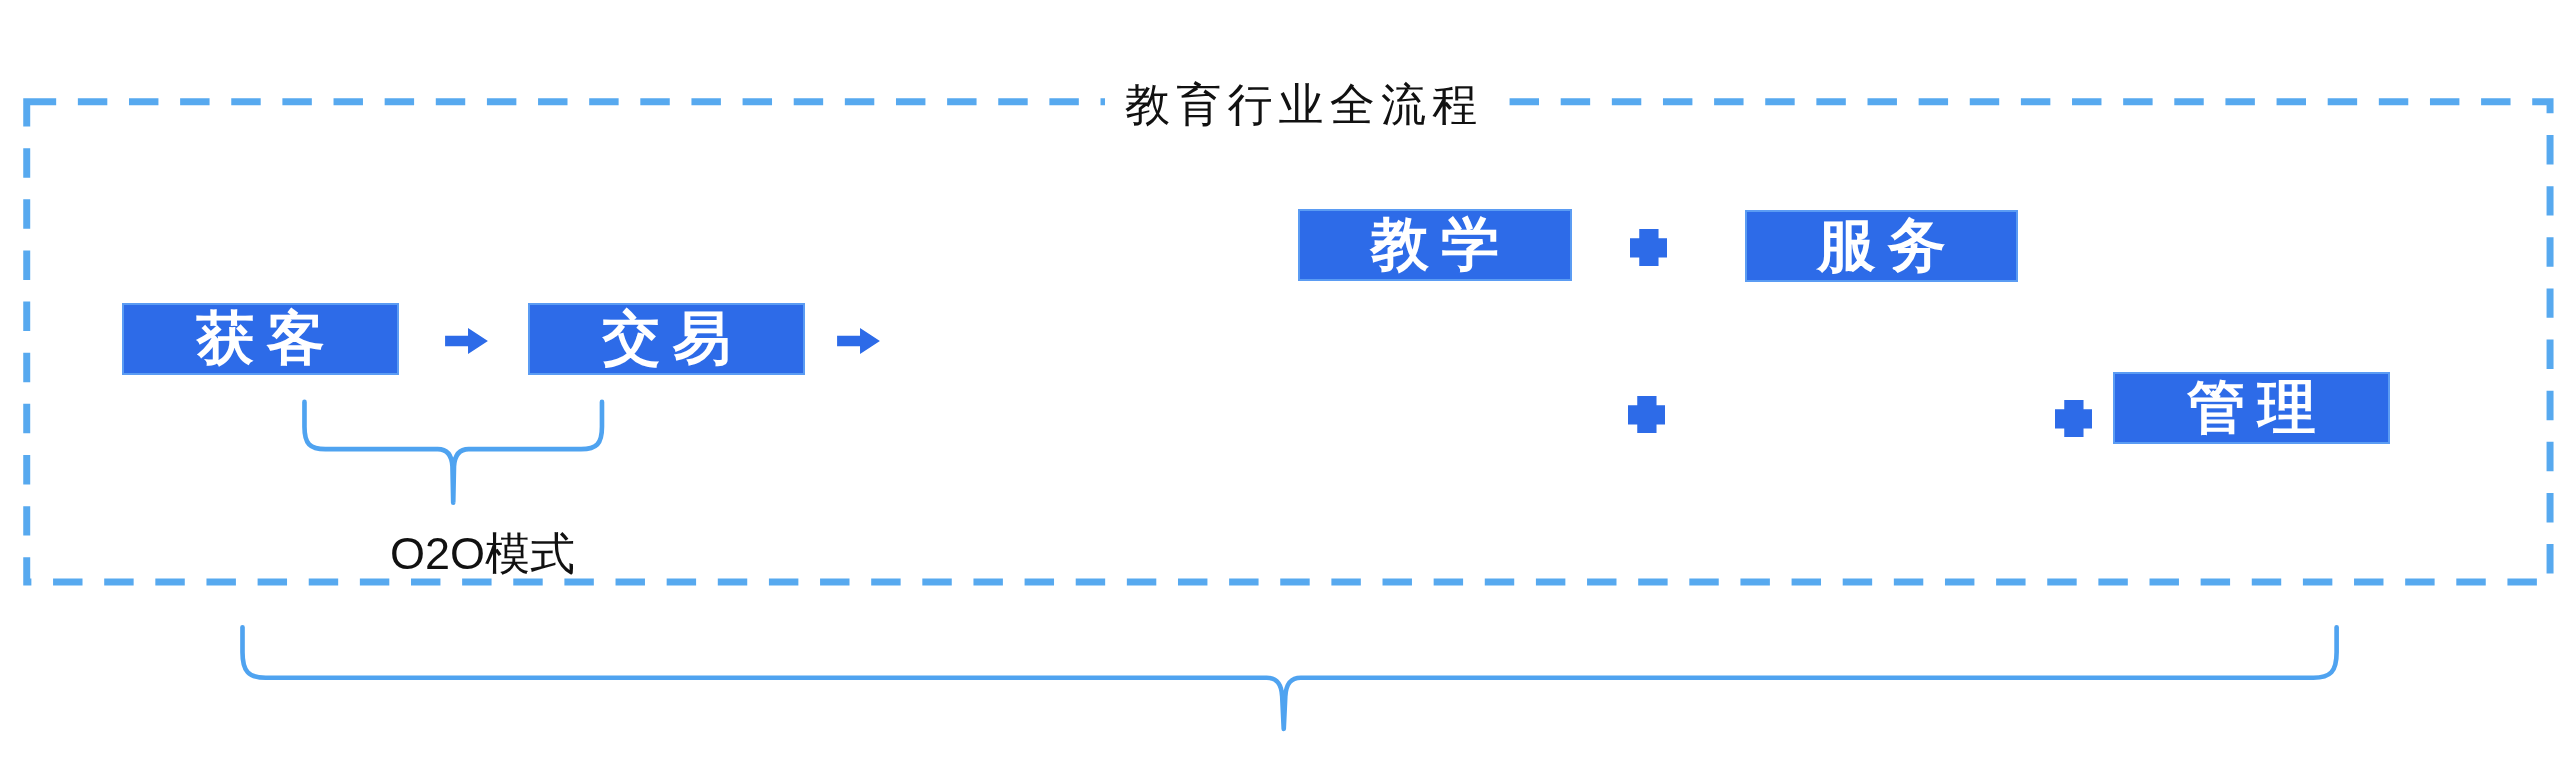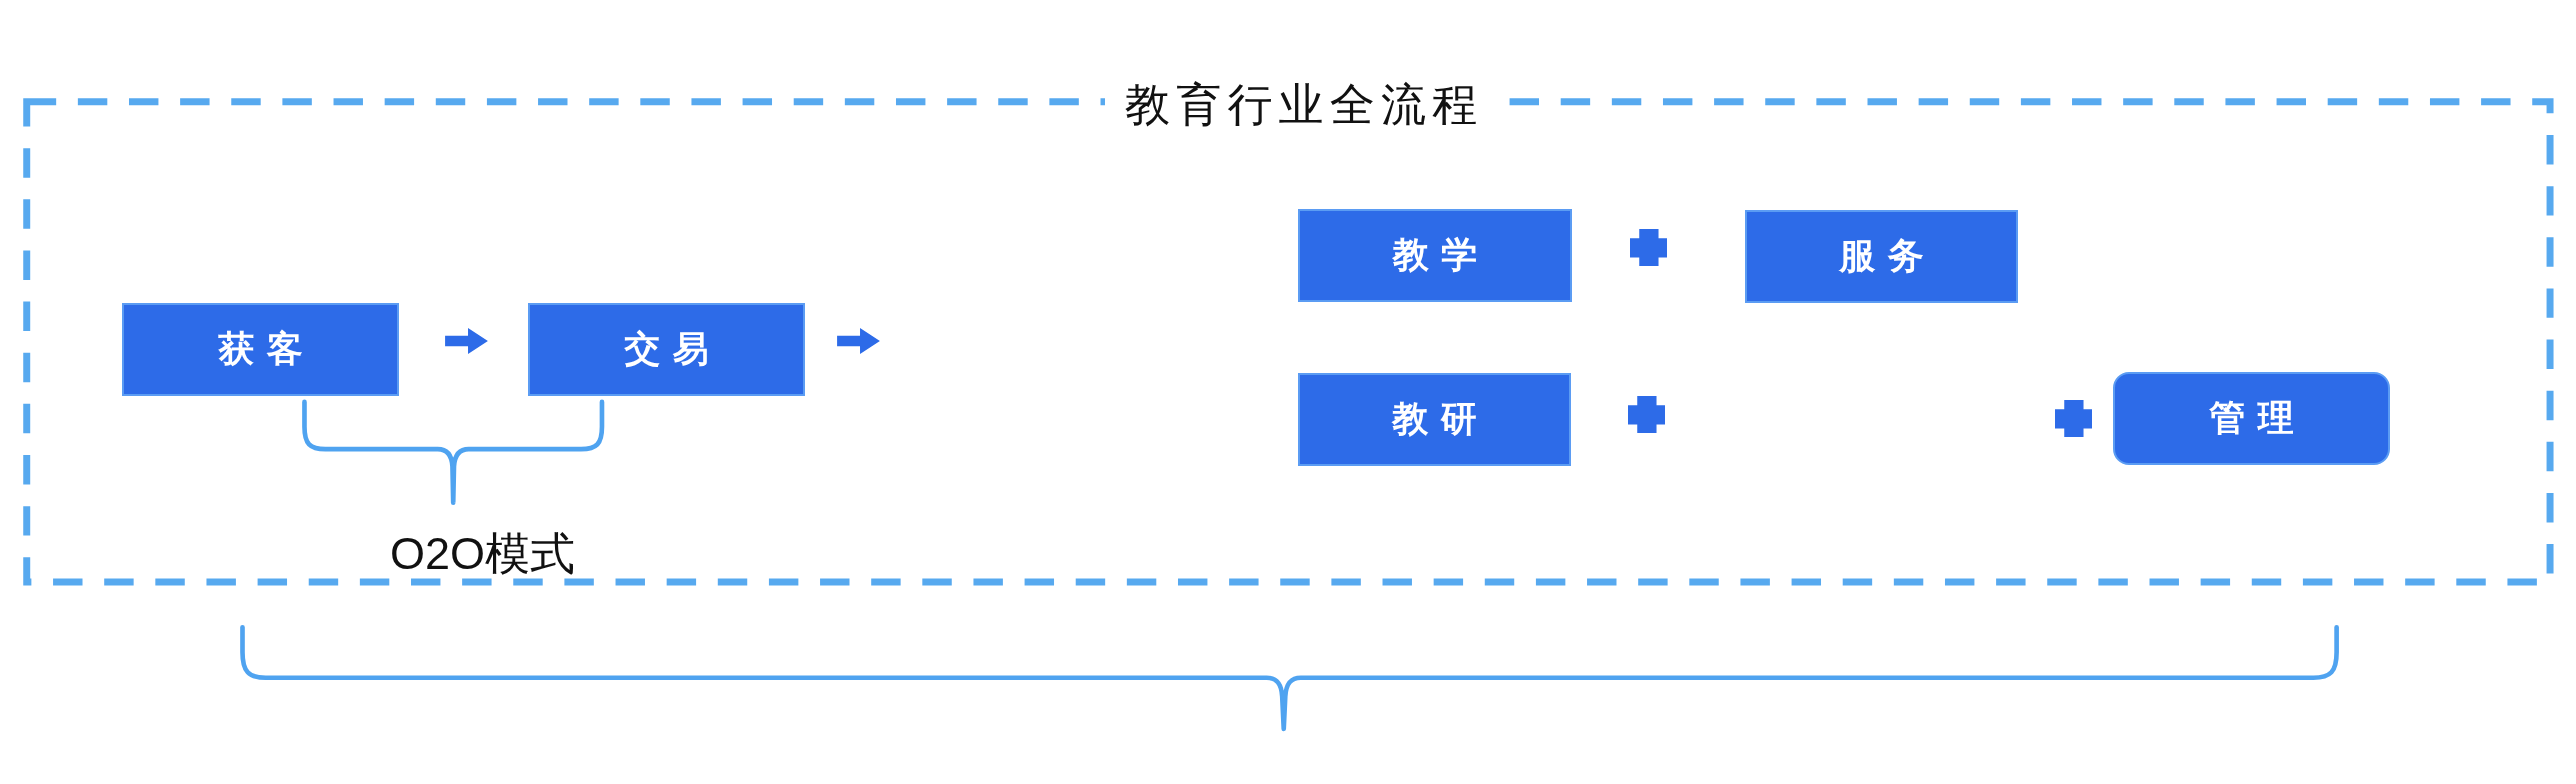--- a/index.html
+++ b/index.html
@@ -19,24 +19,24 @@
   .brace{fill:none;stroke:var(--brace-blue);stroke-width:6;stroke-linecap:round;stroke-linejoin:round;}
 
   .title-chip{
     position:absolute;left:1105px;top:26px;
     background:#ffffff;padding:1.5px 20px;
     font-size:45px;font-weight:500;letter-spacing:6.2px;
     color:var(--label-black);white-space:nowrap;z-index:3;
   }
 
   .nbox{
-    position:absolute;height:93px;box-sizing:border-box;
+    position:absolute;height:72px;box-sizing:border-box;
     background:var(--box-blue);border:2.3px solid var(--box-border);
     display:flex;align-items:center;justify-content:center;
-    color:var(--box-text);font-size:36px;font-weight:700;
+    color:var(--box-text);font-size:58px;font-weight:700;
     letter-spacing:12.4px;padding-left:12.4px;white-space:nowrap;z-index:2;
   }
 
   .icon{position:absolute;z-index:2;}
   .icon svg{display:block;}
   .arrow-fill{fill:var(--box-blue);}
   .plus-fill{fill:var(--box-blue);}
 
   .mode-label{
     position:absolute;font-size:45px;font-weight:500;
@@ -86,37 +86,34 @@
   <div class="icon" style="left:1630px;top:182px;">
     <svg width="37" height="37" viewBox="0 0 48 48">
       <path class="plus-fill" d="M12,0 H37 V12 H48 V37 H37 V48 H12 V37 H0 V12 H12 Z"></path>
     </svg>
   </div>
 
   <div class="nbox" style="left:1745px;top:163px;width:273px;">
     <span>服务</span>
   </div>
 
-  <div class="nbox" style="left:1298px;top:326px;width:273px;">
-    <span>教研</span>
-  </div>
 
   <div class="icon" style="left:1628px;top:349px;">
     <svg width="37" height="37" viewBox="0 0 48 48">
       <path class="plus-fill" d="M12,0 H37 V12 H48 V37 H37 V48 H12 V37 H0 V12 H12 Z"></path>
     </svg>
   </div>
 
 
   <div class="icon" style="left:2055px;top:353px;">
     <svg width="37" height="37" viewBox="0 0 48 48">
       <path class="plus-fill" d="M12,0 H37 V12 H48 V37 H37 V48 H12 V37 H0 V12 H12 Z"></path>
     </svg>
   </div>
 
-  <div class="nbox" style="left:2113px;top:325px;width:277px;border-radius:16px;">
+  <div class="nbox" style="left:2113px;top:325px;width:277px;">
     <span>管理</span>
   </div>
 
   <div class="mode-label" id="o2o-label">O2O模式</div>
 
 </div>
 
 
 </body></html>

